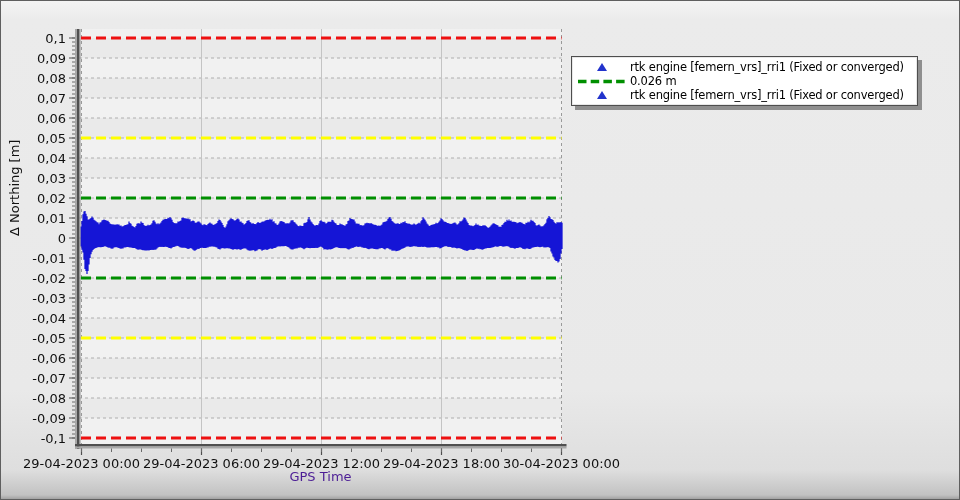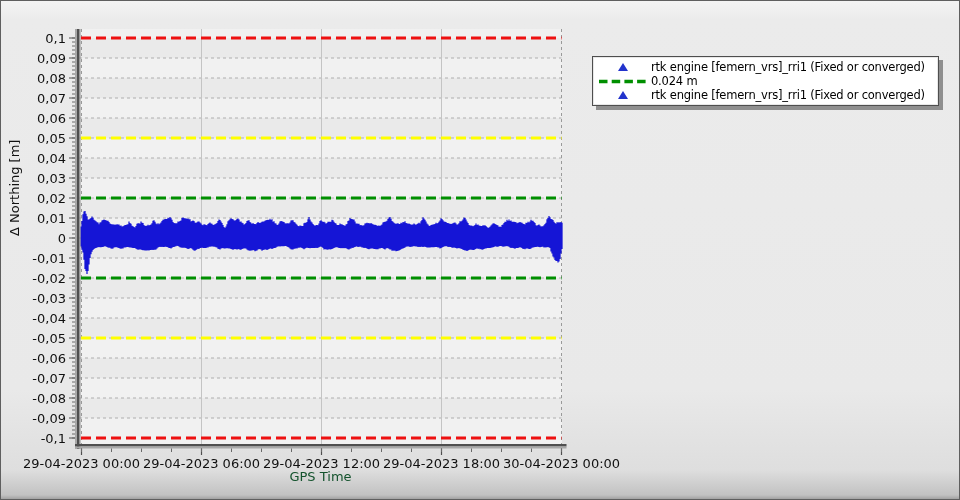--- a/index.html
+++ b/index.html
@@ -10,29 +10,29 @@
     box-sizing:border-box;border:1px solid #5f5f5f;
   }
   #plot-bg{
     position:absolute;left:78px;top:28px;width:483px;height:415px;
     background:repeating-linear-gradient(180deg,#f1f1f1 0 20px,#eaeaea 20px 40px);
     background-position:0 -11px;
   }
   svg#plot{position:absolute;left:0;top:0;}
   .axis-title-x{
     position:absolute;left:78px;top:468px;width:483px;text-align:center;
-    font-size:13px;color:#14532d;
+    font-size:13px;color:#4c1d95;
   }
   .axis-title-y{
     position:absolute;left:6px;top:235px;width:0;height:0;
     font-size:13px;color:#111;white-space:nowrap;
     transform:rotate(-90deg) translate(-50%,0);transform-origin:0 0;
   }
   #legend{
-    position:absolute;left:591px;top:55px;width:347px;
+    position:absolute;left:570px;top:55px;width:347px;
     background:#ffffff;border:1px solid #4e4e4e;
     box-shadow:4px 4px 0 #8f8f8f, inset 0 0 0 1px #e8e8e8;
     padding:3px 4px 3px 2px;box-sizing:border-box;
   }
   .legend-row{display:flex;align-items:center;height:14px;}
   .legend-marker{width:56px;display:flex;justify-content:center;align-items:center;flex:0 0 56px;}
   .legend-label{font-size:11.5px;color:#000;white-space:nowrap;letter-spacing:-0.2px;}
 </style>
 </head>
 <body>
@@ -271,21 +271,21 @@
         </svg>
     </span>
     <span class="legend-label">rtk engine [femern_vrs]_rri1 (Fixed or converged)</span>
   </div>
   <div class="legend-row">
     <span class="legend-marker">
       <svg width="48" height="5">
           <line x1="0" y1="2.5" x2="48" y2="2.5" stroke-width="3.5" stroke-dasharray="8.5 4.2" stroke="#008f00"></line>
         </svg>
     </span>
-    <span class="legend-label">0.024 m</span>
+    <span class="legend-label">0.026 m</span>
   </div>
   <div class="legend-row">
     <span class="legend-marker">
       <svg width="12" height="10">
           <polygon points="6,1 11,9 1,9" fill="#2233cc"></polygon>
         </svg>
     </span>
     <span class="legend-label">rtk engine [femern_vrs]_rri1 (Fixed or converged)</span>
   </div>
 </div>

